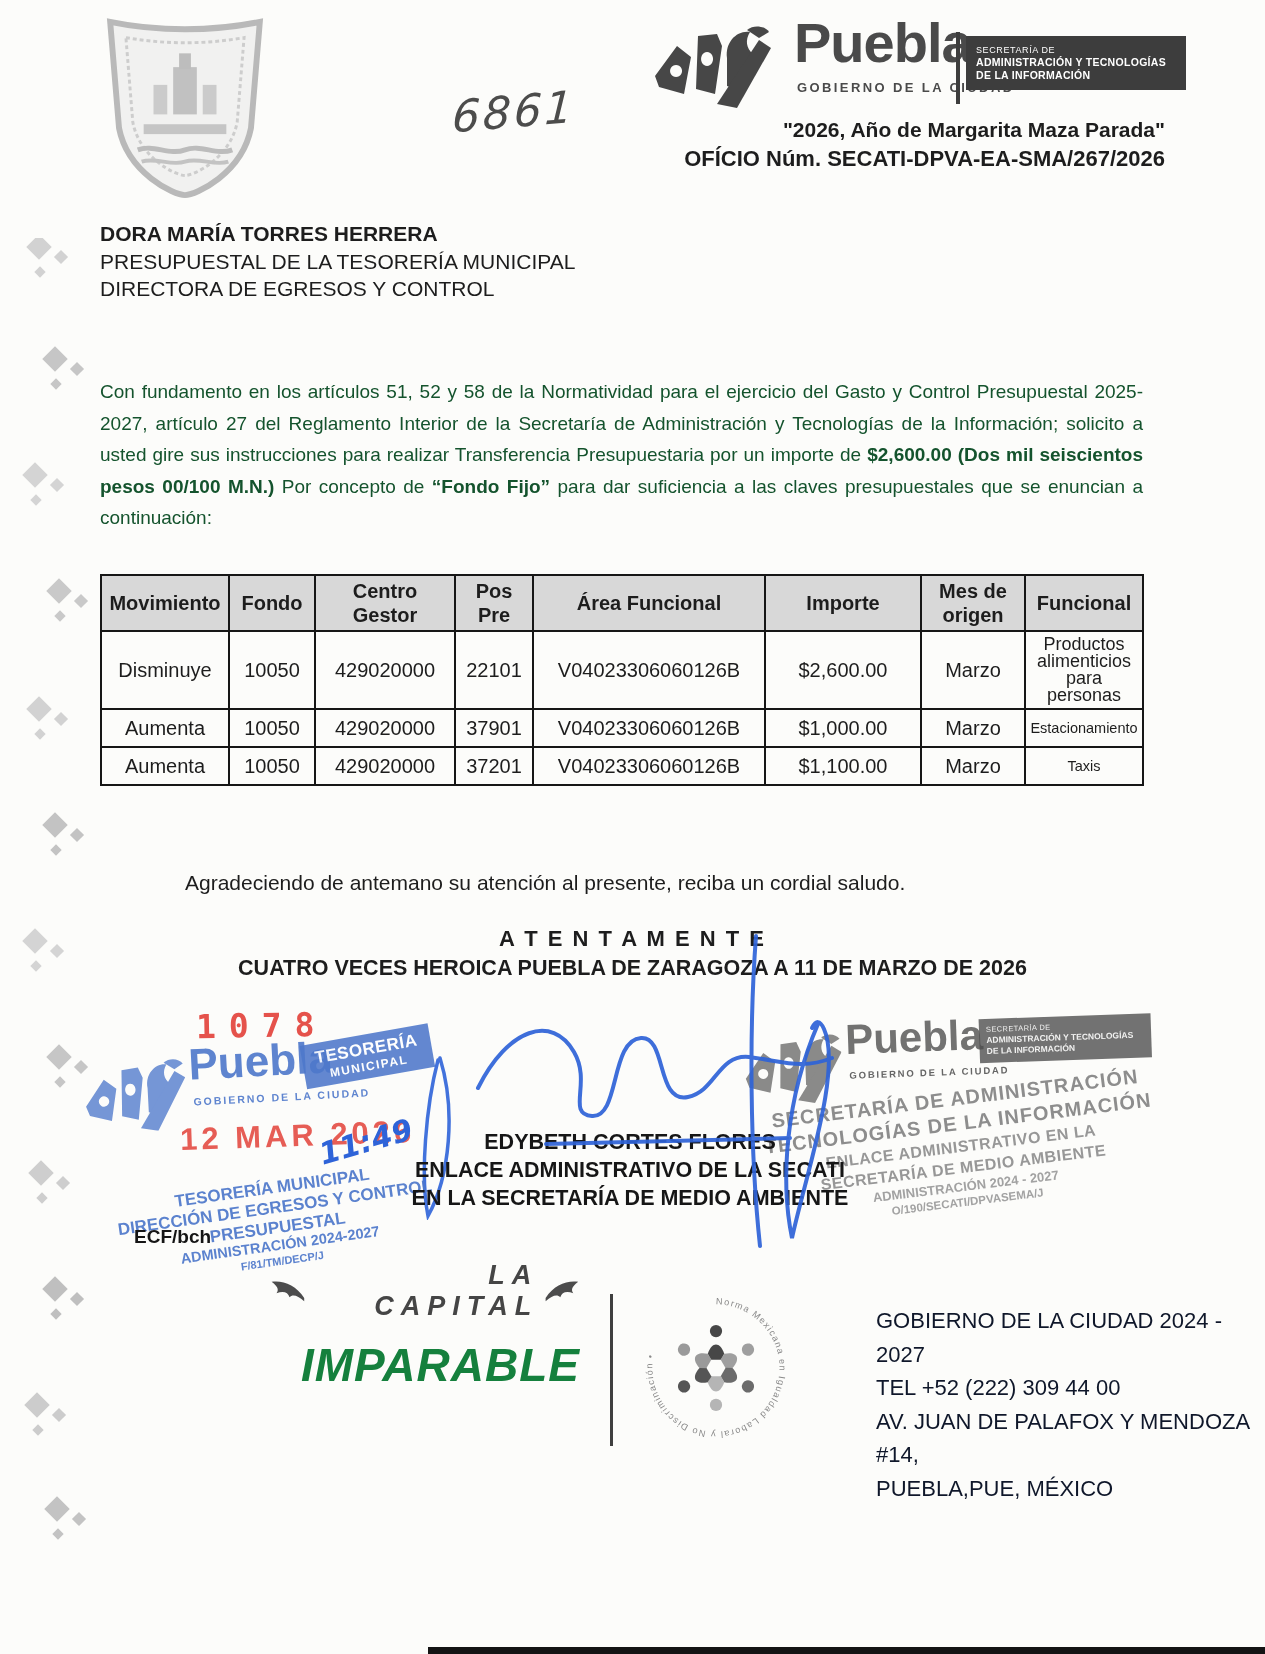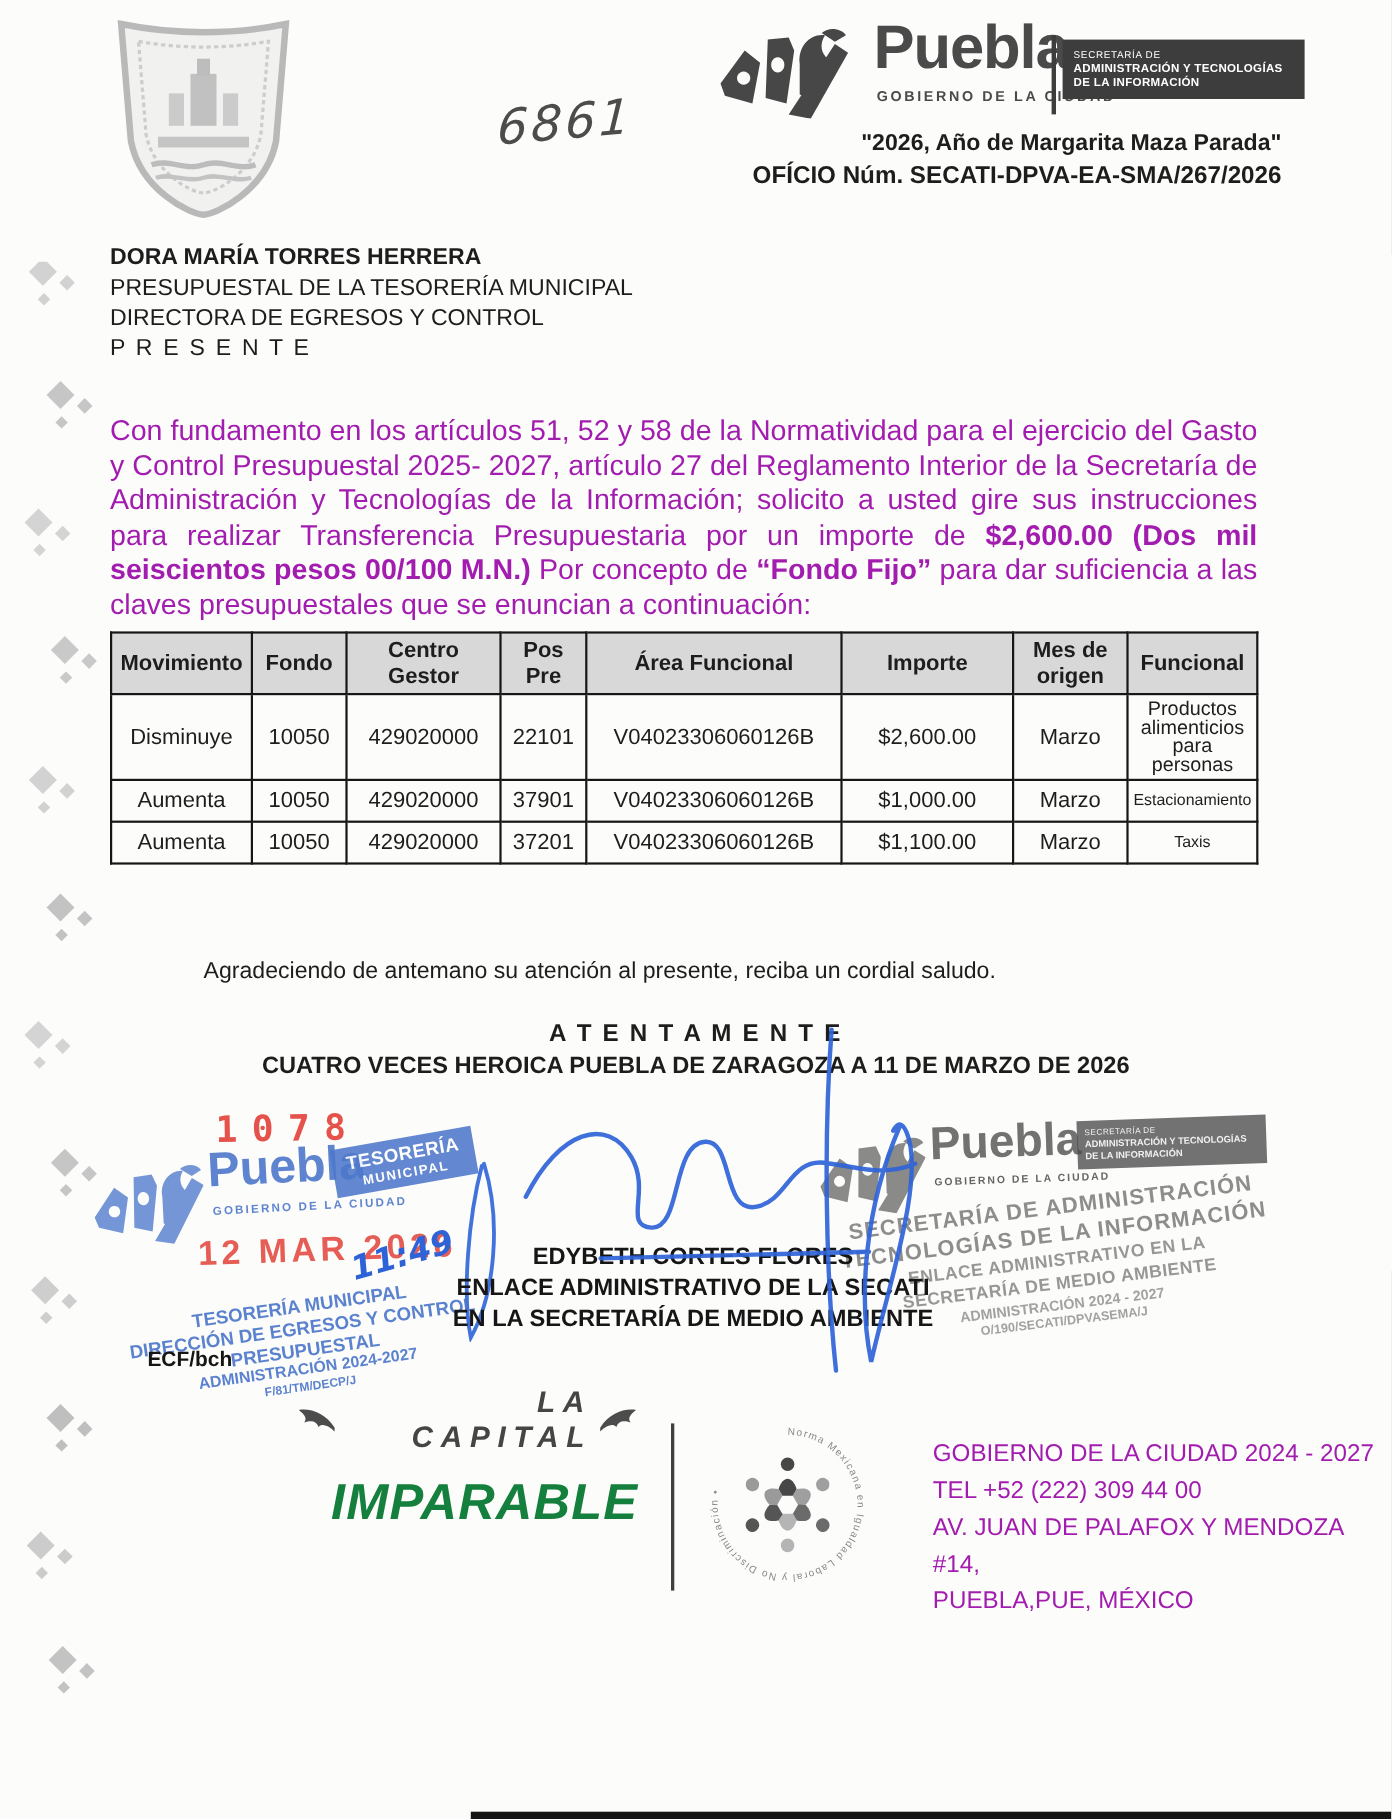--- a/index.html
+++ b/index.html
@@ -28,22 +28,22 @@
   #brand .dbox .d2{font-size:10.5px;font-weight:700;letter-spacing:.3px;line-height:13px;}
 
   #legend{position:absolute;right:100px;top:116px;text-align:right;font-weight:700;}
   #legend .l1{font-size:21px;line-height:28px;}
   #legend .l2{font-size:22px;line-height:30px;}
 
   #recipient{position:absolute;left:100px;top:220px;font-size:21px;line-height:27.5px;}
   #recipient .rname{font-weight:700;}
   #recipient .present{letter-spacing:2px;}
 
-  #bodytext{position:absolute;left:100px;top:376px;width:1043px;font-size:26px;line-height:31.5px;
-    text-align:justify;color:#a21caf;}
+  #bodytext{position:absolute;left:100px;top:376px;width:1043px;font-size:19px;line-height:31.5px;
+    text-align:justify;color:#14532d;}
   #bodytext b{font-weight:700;}
 
   #dtable{position:absolute;left:100px;top:574px;width:1042px;border-collapse:collapse;
     table-layout:fixed;}
   #dtable th,#dtable td{border:2px solid #161616;text-align:center;vertical-align:middle;padding:2px 3px;}
   #dtable th{background:#d8d8d8;font-size:20px;font-weight:700;height:50px;line-height:24px;}
   #dtable td{font-size:20px;}
   #dtable tr.r1 td{height:72px;}
   #dtable tr.r2 td,#dtable tr.r3 td{height:32px;}
   #dtable td.sm{font-size:18px;line-height:17px;}
@@ -97,21 +97,21 @@
   #gtext .g3{font-size:13px;line-height:17px;color:#a2a2a2;}
   #gtext .g4{font-size:11.5px;line-height:15px;color:#a2a2a2;}
 
   
   #slogan{position:absolute;left:270px;top:1260px;width:310px;text-align:right;color:#474747;font-style:italic;}
   #slogan .row1{display:flex;align-items:center;justify-content:center;gap:6px;}
   #slogan .cap{font-size:27px;font-weight:700;letter-spacing:7px;color:#454545;}
   #slogan .imp{font-size:46px;font-weight:800;letter-spacing:1px;color:#15803d;margin-top:16px;}
   #fdiv{position:absolute;left:610px;top:1294px;width:3px;height:152px;background:#3f3f3f;}
   #eqseal{position:absolute;left:634px;top:1286px;}
-  #contact{position:absolute;left:848px;top:1304px;font-size:22px;line-height:33.5px;color:#a21caf;}
+  #contact{position:absolute;left:876px;top:1304px;font-size:22px;line-height:33.5px;color:#0f172a;}
   #bbar{position:absolute;left:428px;top:1647px;width:837px;height:7px;background:#141414;}
 </style>
 </head>
 <body>
 
 <div class="page">
 
   <svg width="0" height="0" style="position:absolute" aria-hidden="true">
     <defs>
       <symbol id="pmark" viewBox="0 0 120 84">
@@ -177,21 +177,20 @@
 
   <div id="legend">
     <div class="l1">"2026, Año de Margarita Maza Parada"</div>
     <div class="l2">OFÍCIO Núm. SECATI-DPVA-EA-SMA/267/2026</div>
   </div>
 
   <div id="recipient">
     <div class="rname">DORA MARÍA TORRES HERRERA</div>
     <div>PRESUPUESTAL DE LA TESORERÍA MUNICIPAL</div>
     <div>DIRECTORA DE EGRESOS Y CONTROL</div>
-    <div class="present">P R E S E N T E</div>
   </div>
 
   <div id="bodytext">
     <span>Con fundamento en los artículos 51, 52 y 58 de la Normatividad para el ejercicio del Gasto y Control Presupuestal 2025- 2027, artículo 27 del Reglamento Interior de la Secretaría de Administración y Tecnologías de la Información; solicito a usted gire sus instrucciones para realizar Transferencia Presupuestaria por un importe de </span><b>$2,600.00 (Dos mil seiscientos pesos 00/100 M.N.)</b><span> Por concepto de </span><b>“Fondo Fijo”</b><span> para dar suficiencia a las claves presupuestales que se enuncian a continuación:</span>
   </div>
 
   <table id="dtable">
     <colgroup>
       <col style="width:128px">
         <col style="width:86px">

